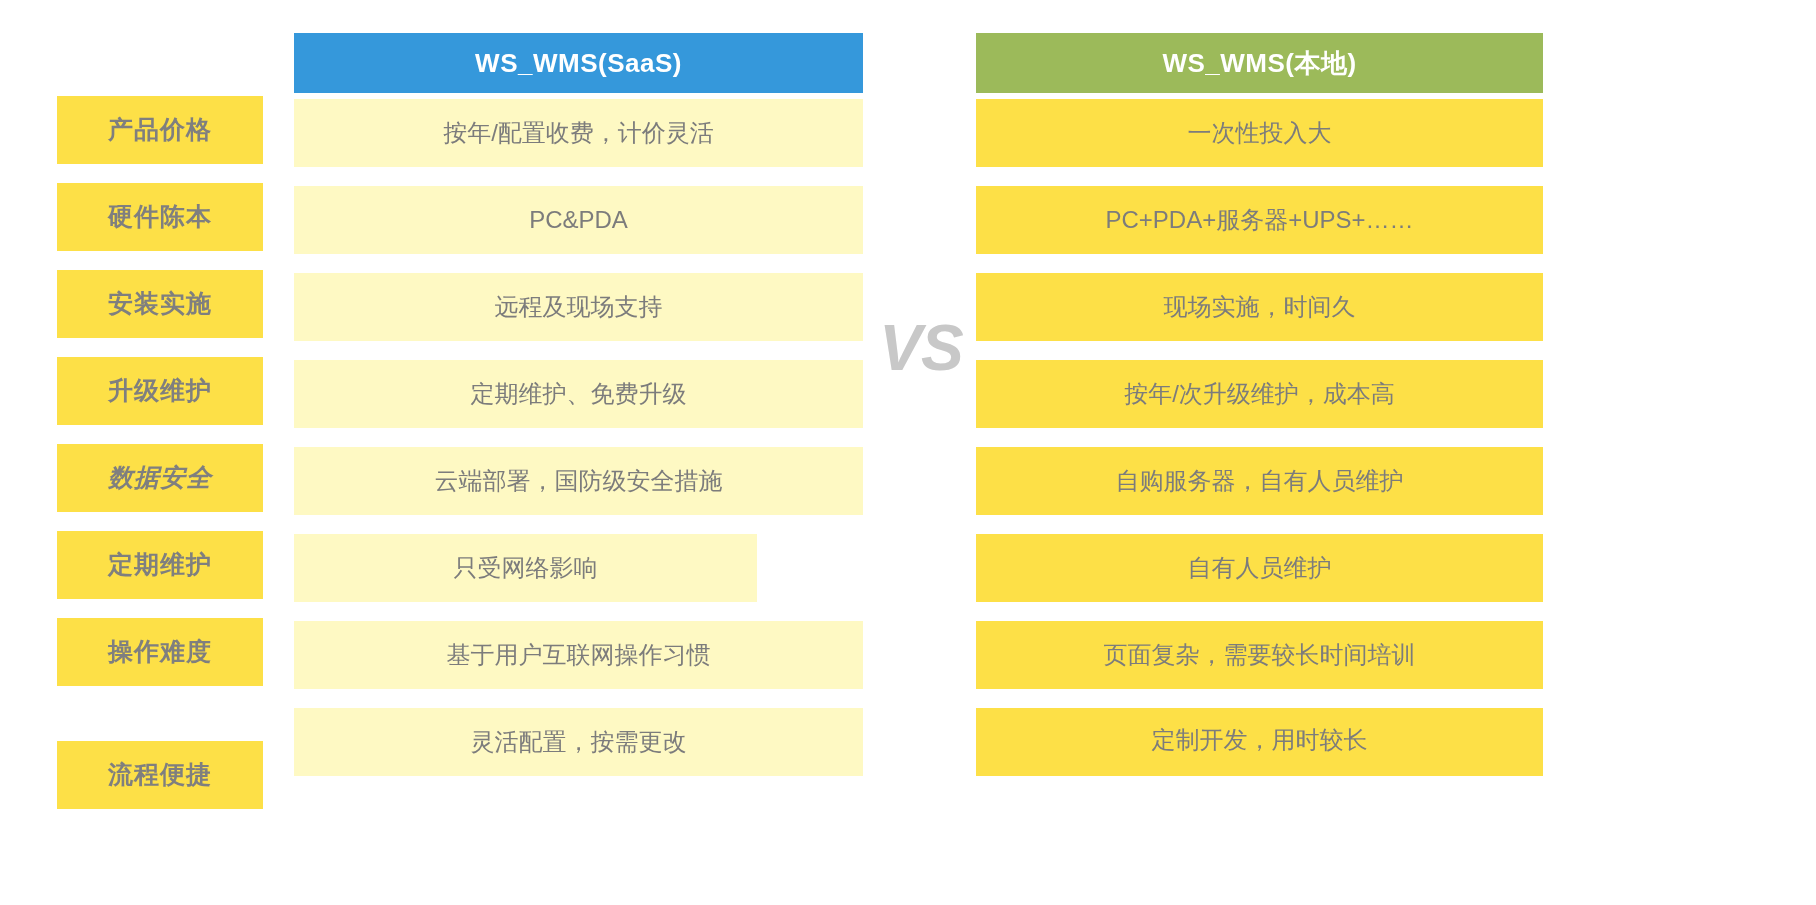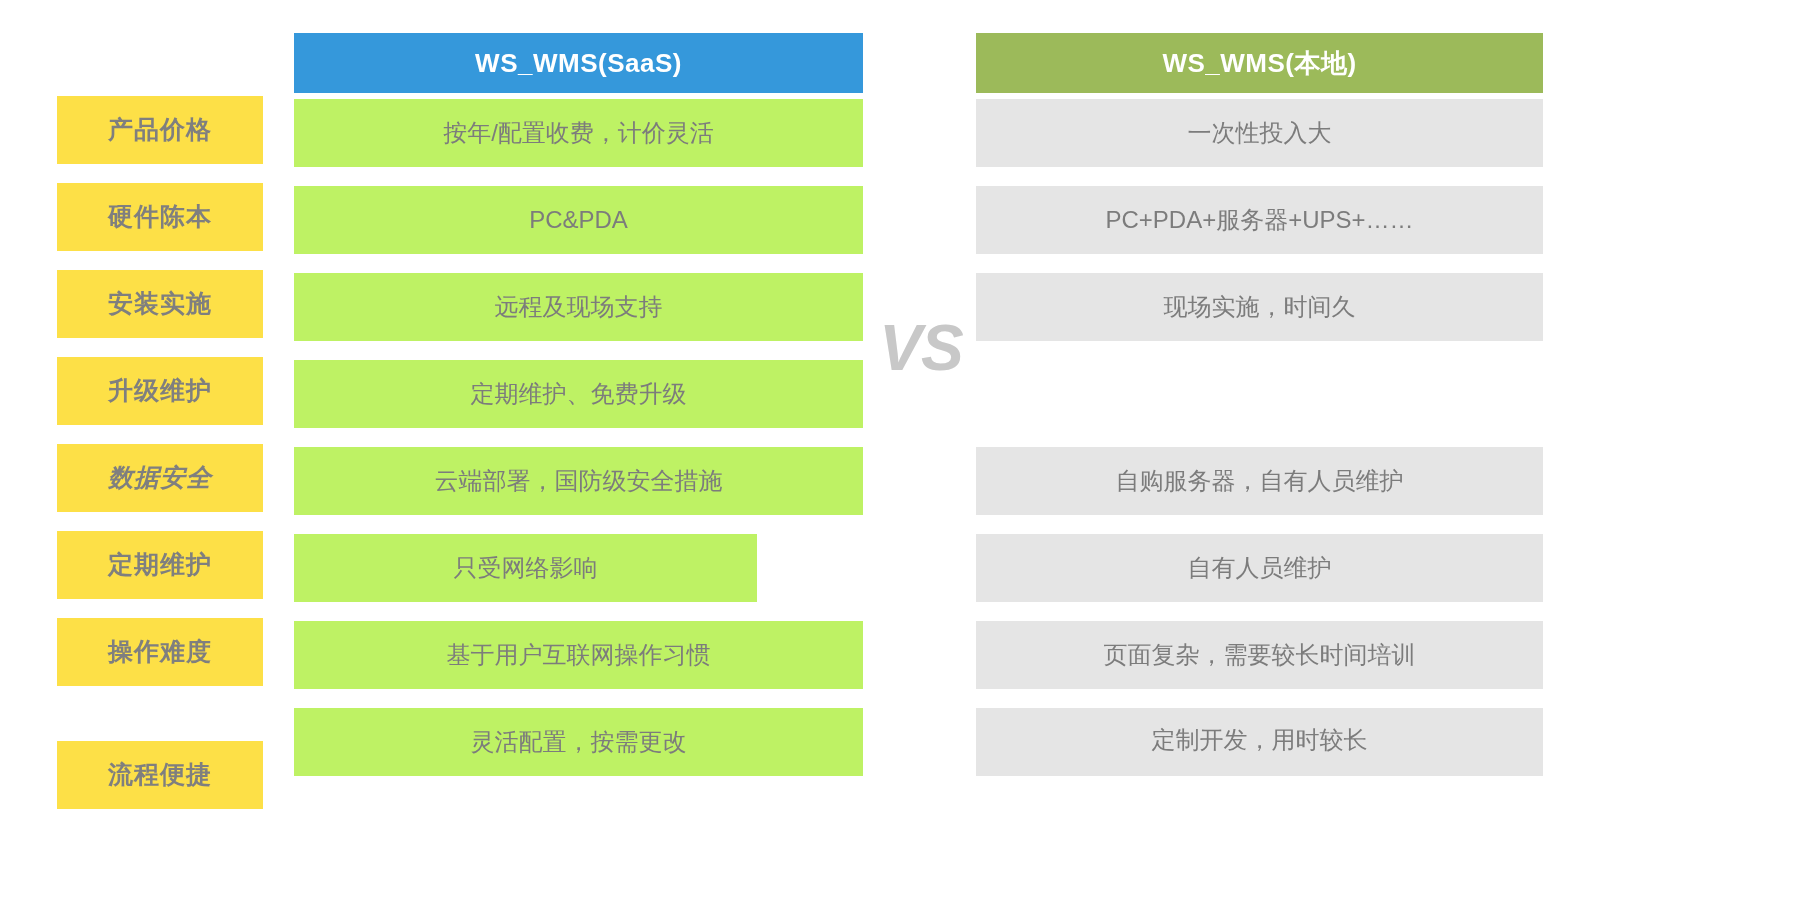--- a/index.html
+++ b/index.html
@@ -46,26 +46,26 @@
     color: #ffffff;
     font-weight: bold;
     font-size: 26px;
     letter-spacing: 0.5px;
   }
   .header-saas  { background: #3598db; }
   .header-local { background: #9cba5a; }
 
   
   .saas-cell {
-    background: #bef264;
+    background: #fef9c3;
     color: #7c7c7c;
     font-size: 24px;
   }
   .local-cell {
-    background: #e5e5e5;
+    background: #fde047;
     color: #7c7c7c;
     font-size: 24px;
   }
 
   
   #vs-badge {
     position: absolute;
     left: 869px;
     top: 308px;
     width: 104px;
@@ -99,20 +99,21 @@
   <div class="cell label-cell" style="left:57px; top:183px; width:206px; height:68px;">硬件陈本</div>
   <div class="cell saas-cell" style="left:294px; top:186px; width:569px; height:68px;">PC&amp;PDA</div>
   <div class="cell local-cell" style="left:976px; top:186px; width:567px; height:68px;">PC+PDA+服务器+UPS+……</div>
 
   <div class="cell label-cell" style="left:57px; top:270px; width:206px; height:68px;">安装实施</div>
   <div class="cell saas-cell" style="left:294px; top:273px; width:569px; height:68px;">远程及现场支持</div>
   <div class="cell local-cell" style="left:976px; top:273px; width:567px; height:68px;">现场实施，时间久</div>
 
   <div class="cell label-cell" style="left:57px; top:357px; width:206px; height:68px;">升级维护</div>
   <div class="cell saas-cell" style="left:294px; top:360px; width:569px; height:68px;">定期维护、免费升级</div>
+  <div class="cell local-cell" style="left:976px; top:360px; width:567px; height:68px;">按年/次升级维护，成本高</div>
 
   <div class="cell label-cell" style="left:57px; top:444px; width:206px; height:68px;font-style:italic;">数据安全</div>
   <div class="cell saas-cell" style="left:294px; top:447px; width:569px; height:68px;">云端部署，国防级安全措施</div>
   <div class="cell local-cell" style="left:976px; top:447px; width:567px; height:68px;">自购服务器，自有人员维护</div>
 
   <div class="cell label-cell" style="left:57px; top:531px; width:206px; height:68px;">定期维护</div>
   <div class="cell saas-cell" style="left:294px; top:534px; width:463px; height:68px;">只受网络影响</div>
   <div class="cell local-cell" style="left:976px; top:534px; width:567px; height:68px;">自有人员维护</div>
 
   <div class="cell label-cell" style="left:57px; top:618px; width:206px; height:68px;">操作难度</div>

